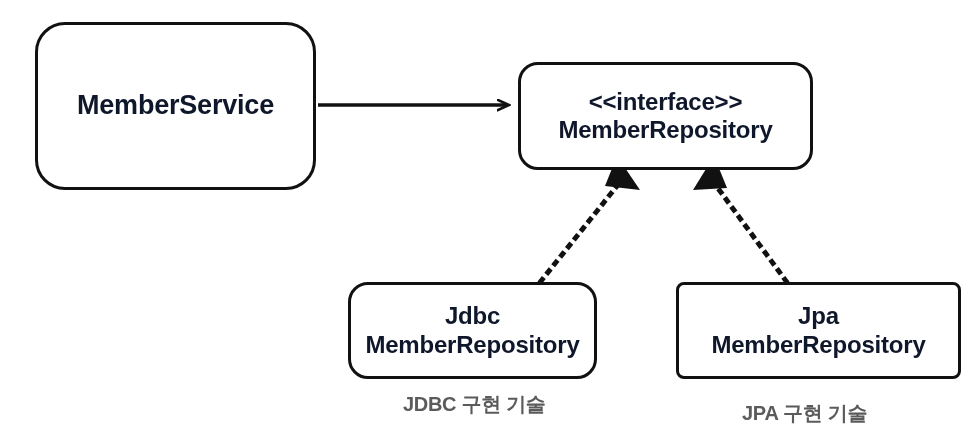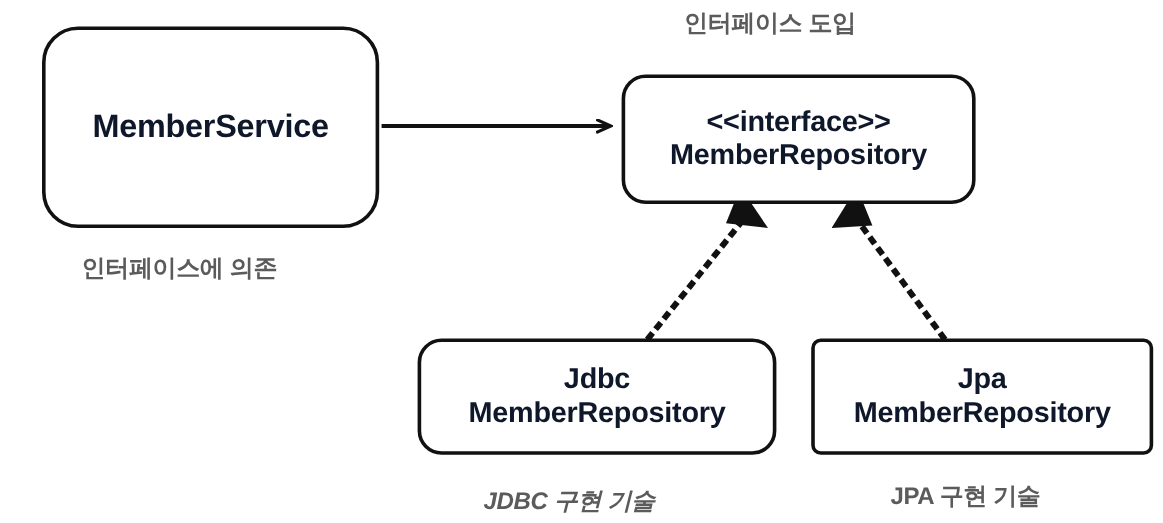--- a/index.html
+++ b/index.html
@@ -51,21 +51,21 @@
     left: 518px;
     top: 62px;
     width: 295px;
     height: 108px;
     border-radius: 20px;
     font-size: 24px;
   }
   #node-jdbc-member-repository {
     left: 348px;
     top: 282px;
-    width: 299px;
+    width: 249px;
     height: 97px;
     border-radius: 20px;
     font-size: 24px;
   }
   #node-jpa-member-repository {
     left: 676px;
     top: 282px;
     width: 285px;
     height: 97px;
     border-radius: 8px;
@@ -83,42 +83,40 @@
   #caption-interface-introduced {
     left: 570px;
     top: 6px;
   }
   #caption-depends-on-interface {
     left: 68px;
     top: 210px;
   }
   #caption-jdbc-tech {
     left: 403px;
-    top: 404px;
-    font-style: italic;
+    top: 391px;
   }
   #caption-jpa-tech {
     left: 742px;
     top: 400px;
   }
   #edges {
     position: absolute;
     left: 0;
     top: 0;
     width: 969px;
     height: 436px;
     z-index: 2;
   }
 </style>
 </head>
 <body>
 
 <div id="canvas">
 
-  <div class="caption" id="caption-interface-introduced">인터페이스 도입</div>
 
   <svg id="edges" viewBox="0 0 969 436" xmlns="http://www.w3.org/2000/svg">
     <defs>
       <marker id="arrow-open" markerWidth="14" markerHeight="14" refX="11" refY="6" orient="auto" markerUnits="userSpaceOnUse">
         <path d="M1,1 L12,6 L1,11" fill="none" stroke="#111111" stroke-width="2.6" stroke-linecap="square" stroke-linejoin="miter"></path>
       </marker>
     </defs>
 
     <g>
       <line x1="318" y1="105" x2="508" y2="105" stroke="#111111" stroke-width="3.4" marker-end="url(#arrow-open)"></line>
@@ -147,19 +145,18 @@
   <div class="node" id="node-jdbc-member-repository">
     <span class="line1">Jdbc</span>
     <span class="line2">MemberRepository</span>
   </div>
 
   <div class="node" id="node-jpa-member-repository">
     <span class="line1">Jpa</span>
     <span class="line2">MemberRepository</span>
   </div>
 
-  <div class="caption" id="caption-depends-on-interface">인터페이스에 의존</div>
 
   <div class="caption" id="caption-jdbc-tech">JDBC 구현 기술</div>
 
   <div class="caption" id="caption-jpa-tech">JPA 구현 기술</div>
 
 </div>
 
 </body></html>

